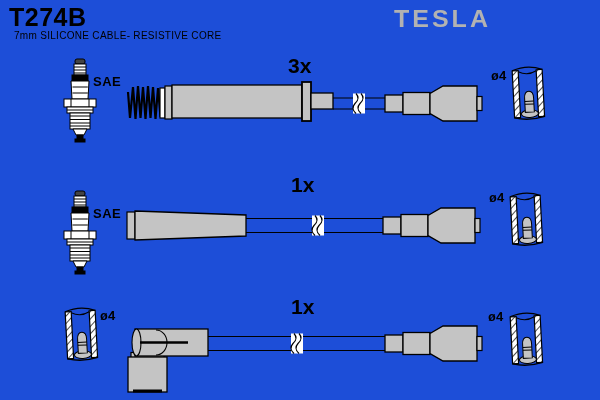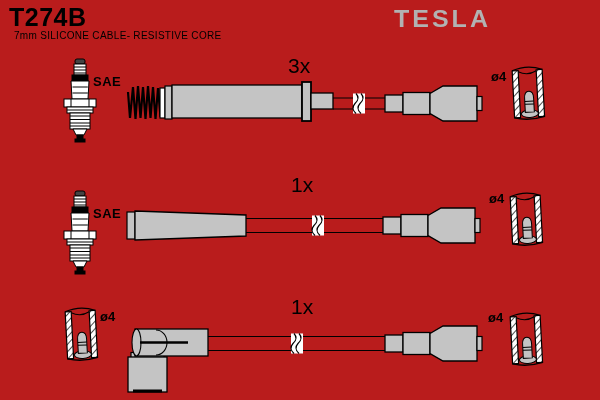--- a/index.html
+++ b/index.html
@@ -1,27 +1,27 @@
 <!DOCTYPE html>
 <html><head>
 <meta charset="utf-8">
 <style>
   html,body{margin:0;padding:0;background:#fff;}
   .page{
-    position:relative;width:600px;height:400px;background:#b91c1c;
+    position:relative;width:600px;height:400px;background:#1d4ed8;
     font-family:"Liberation Sans",sans-serif;color:#000;overflow:hidden;
   }
   .lbl{position:absolute;white-space:nowrap;line-height:1;}
   .part-number{left:9px;top:5px;font-size:25px;font-weight:bold;letter-spacing:.5px;}
   .subtitle{left:14px;top:31px;font-size:10px;letter-spacing:.3px;text-align:right;}
   .brand{left:394px;top:7px;font-size:25px;font-weight:bold;letter-spacing:3px;
          color:#b2b2b2;transform:scaleY(.95);transform-origin:left top;}
   .sae{font-size:13px;font-weight:bold;letter-spacing:.5px;margin-top:12px;}
-  .qty{font-size:21px;font-weight:400;}
-  .dia{font-size:13px;font-weight:bold;font-family:Liberation Sans, sans-serif;}
+  .qty{font-size:21px;font-weight:700;}
+  .dia{font-size:13px;font-weight:bold;font-family:Liberation Mono, monospace;}
   svg.diagram{position:absolute;left:0;top:0;}
 </style>
 </head>
 <body>
 
 <div class="page">
 
   <svg class="diagram" width="600" height="400" viewBox="0 0 600 400">
     <defs>
       <pattern id="hatch" patternUnits="userSpaceOnUse" width="5" height="5" patternTransform="rotate(45)">

